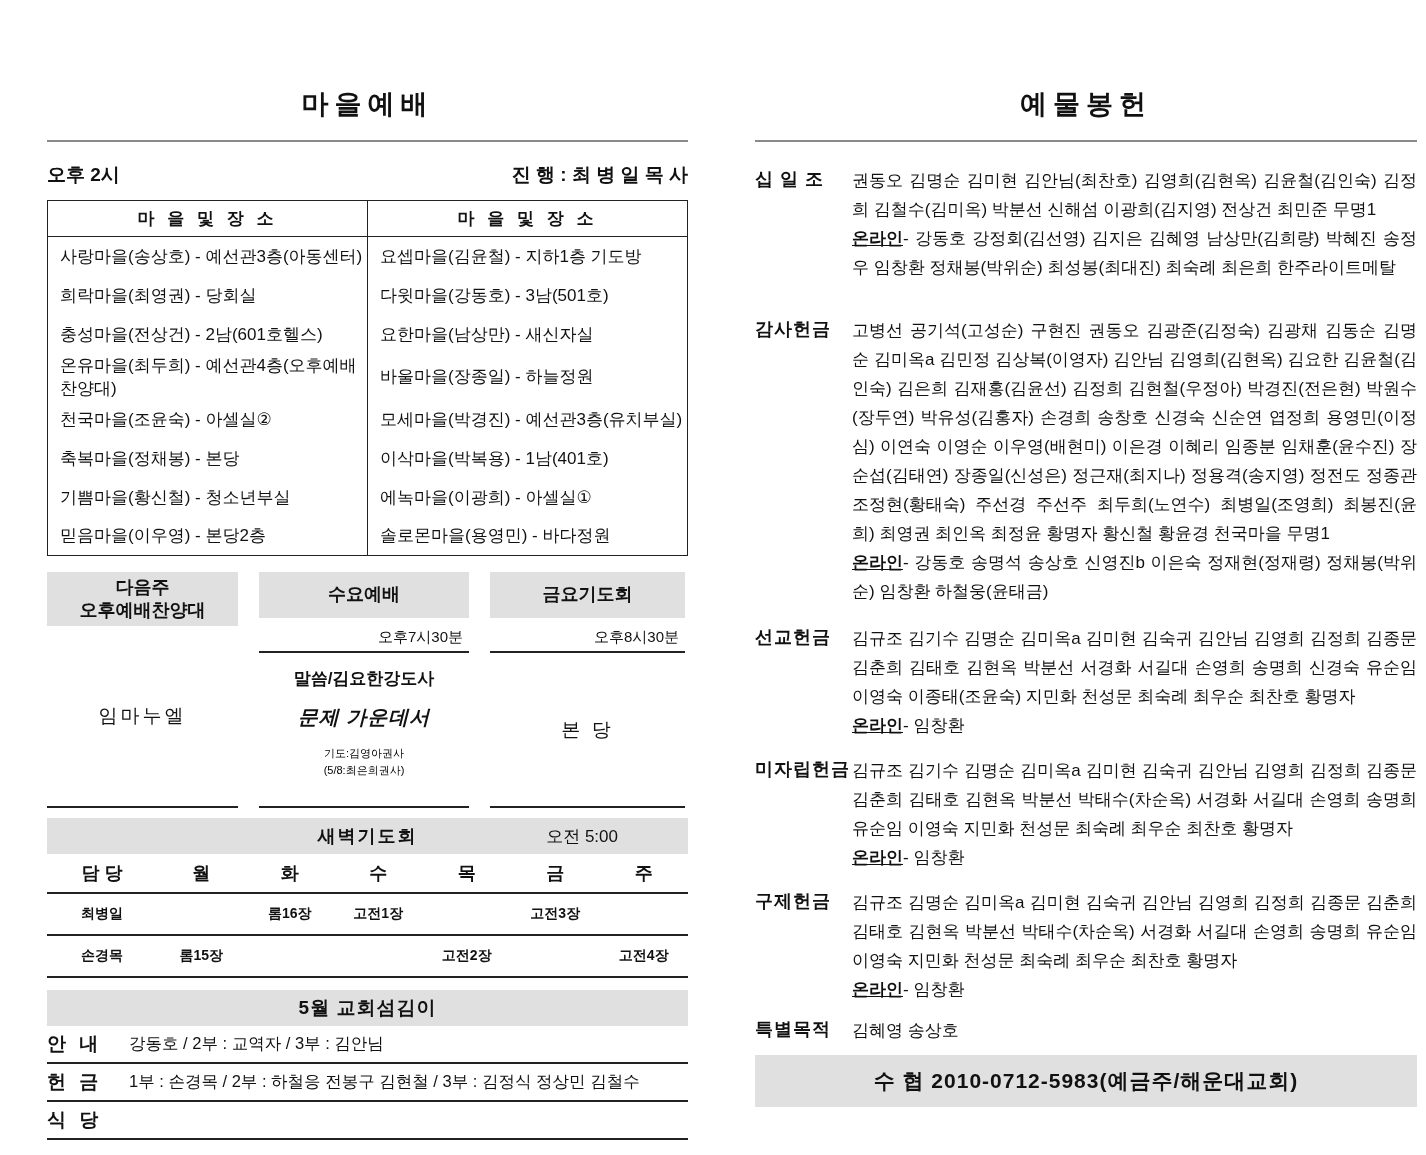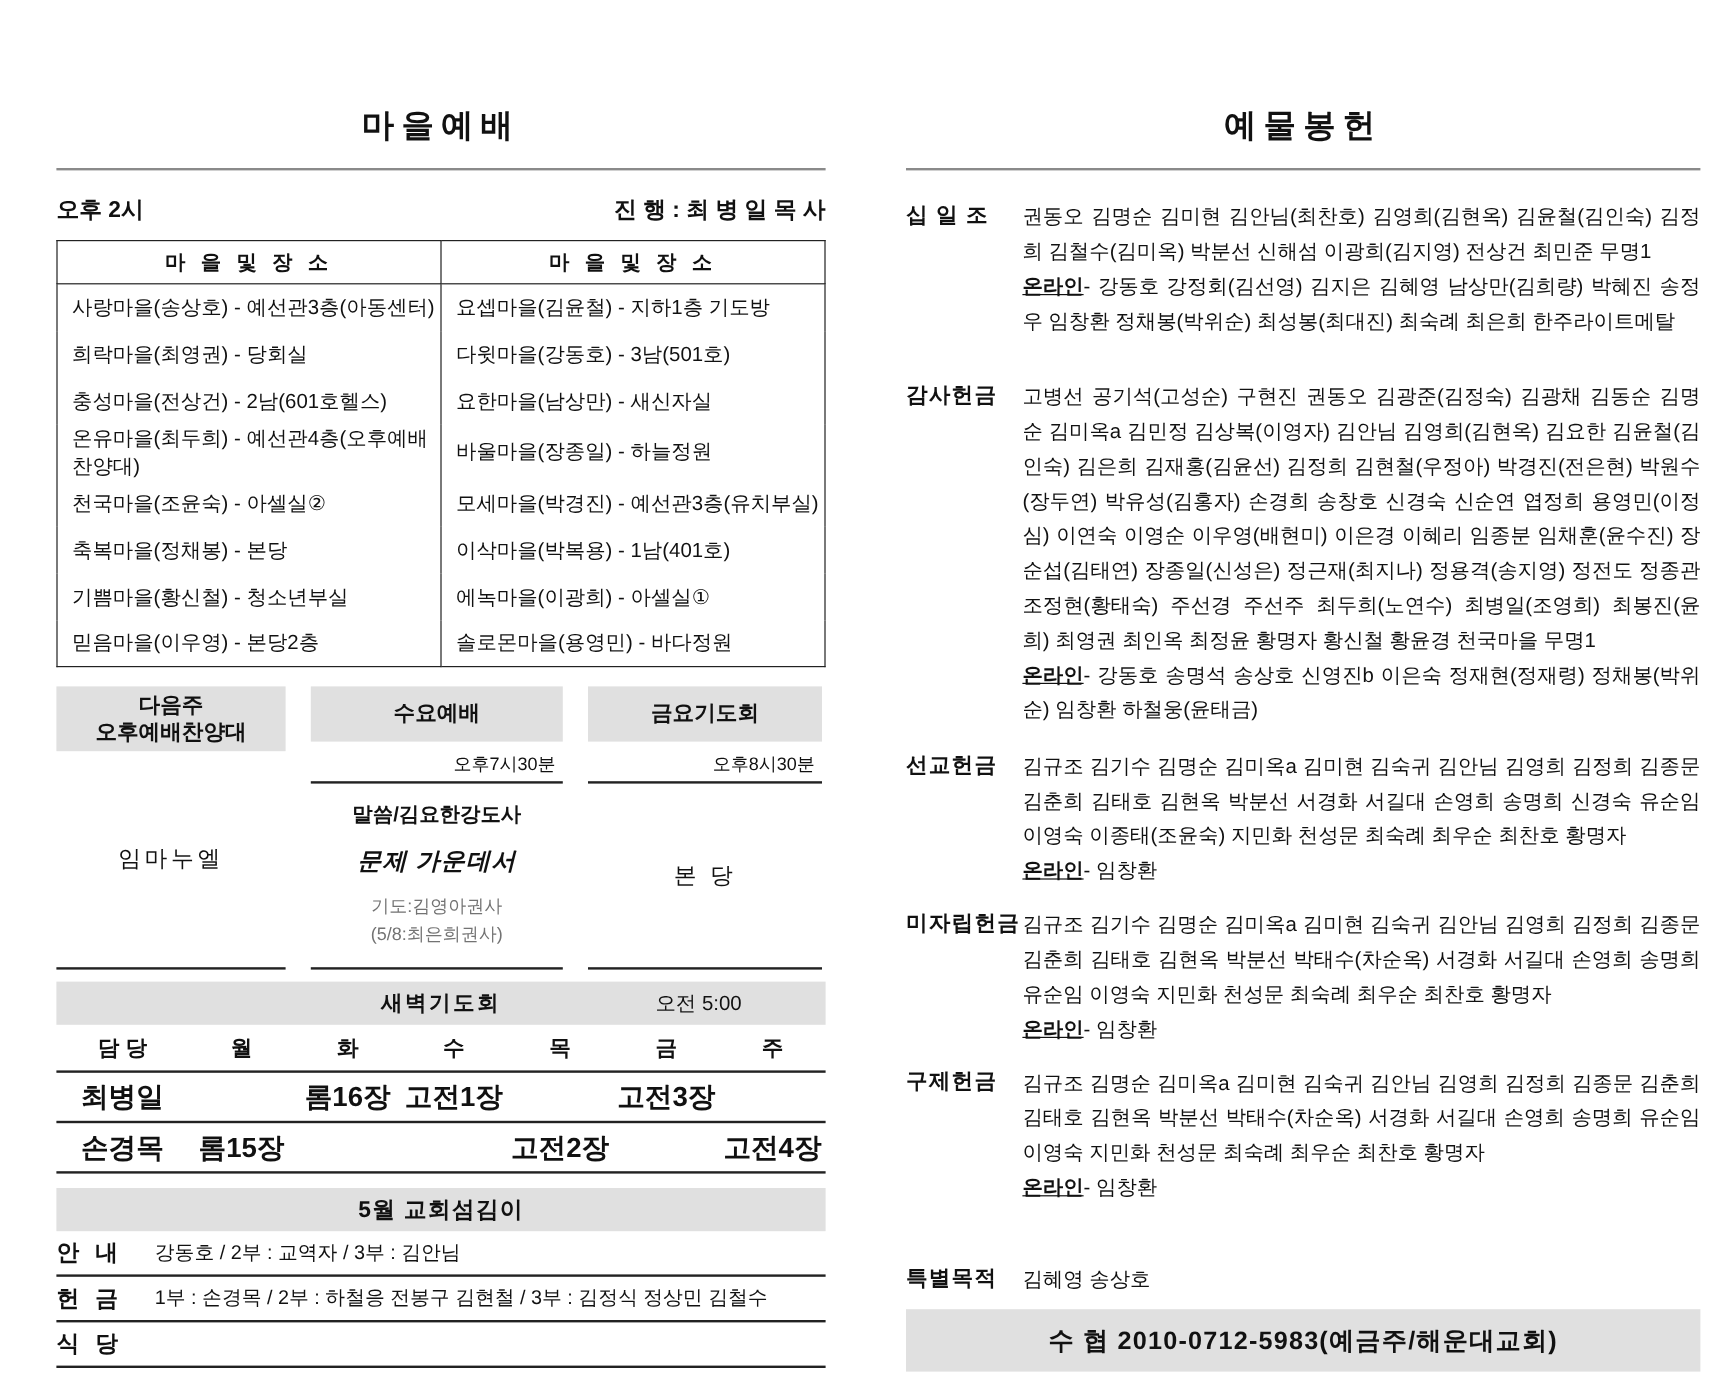--- a/index.html
+++ b/index.html
@@ -35,46 +35,46 @@
   .boxcol { display:flex; flex-direction:column; border-bottom:2px solid #222; position:relative; }
   .graybox { background:#e0e0e0; text-align:center; font-weight:bold; font-size:18px;
              display:flex; flex-direction:column; justify-content:center; min-height:46px; line-height:1.3; }
   .graybox.two { min-height:54px; }
   .subtime { font-size:15px; text-align:right; padding:10px 6px 4px 0; border-bottom:2px solid #222; }
   .boxbody { flex:1; display:flex; flex-direction:column; justify-content:center; align-items:center; }
   .boxbody .big { font-size:19px; letter-spacing:3px; }
   .wedbody { justify-content:flex-start; padding-top:14px; }
   .wed-speaker { font-size:17px; font-weight:bold; margin-bottom:14px; }
   .wed-sermon  { font-size:20px; font-weight:800; font-style:italic; letter-spacing:1px; margin-bottom:14px; }
-  .wed-prayer  { font-size:15px; color:#737373; line-height:1.5; }
+  .wed-prayer  { font-size:11px; color:#000000; line-height:1.5; }
 
   
   .dawn { margin-top:10px; }
   .dawn-head { background:#e0e0e0; height:36px; position:relative; display:flex; align-items:center; justify-content:center; }
   .dawn-head .dt { font-size:18px; font-weight:bold; letter-spacing:2px; }
   .dawn-head .dtime { position:absolute; right:70px; font-size:17px; }
   .dawn-grid { display:grid; grid-template-columns:110px repeat(6,1fr); align-items:center; text-align:center; }
   .dawn-grid.hd { height:40px; font-size:18px; font-weight:bold; border-bottom:2px solid #222; }
-  .dawn-grid.rw { height:42px; font-size:23px; font-weight:bold; border-bottom:2px solid #222; }
+  .dawn-grid.rw { height:42px; font-size:14px; font-weight:bold; border-bottom:2px solid #222; }
 
   
   .serving { margin-top:12px; }
   .serving-head { background:#e0e0e0; height:36px; display:flex; align-items:center; justify-content:center;
                   font-size:19px; font-weight:bold; letter-spacing:1px; }
   .serving-row { display:flex; align-items:center; height:38px; border-bottom:2px solid #222; }
   .serving-row .lab { width:82px; font-size:19px; font-weight:bold; letter-spacing:4px; flex-shrink:0; }
   .serving-row .val { font-size:16.5px; }
 
   
   .offer { display:flex; margin-top:0; }
   .offer .lab { width:97px; flex-shrink:0; font-size:18px; font-weight:bold; padding-top:1px; letter-spacing:1px; }
   .offer .names { flex:1; font-size:17px; line-height:29px; text-align:justify; }
   .online-label { text-decoration:underline; font-weight:bold; }
   .sections { margin-top:24px; }
-  .gap-a { margin-top:34px; } .gap-b { margin-top:18px; } .gap-c { margin-top:16px; } .gap-d { margin-top:48px; }
+  .gap-a { margin-top:34px; } .gap-b { margin-top:18px; } .gap-c { margin-top:16px; } .gap-d { margin-top:12px; }
   .account { margin-top:10px; background:#e0e0e0; height:52px; display:flex; align-items:center; justify-content:center;
              font-size:21px; font-weight:bold; letter-spacing:1px; }
 </style>
 </head>
 <body>
 
 <div class="col col-left">
   <div class="page-title">마을예배</div>
   <hr class="rule">
 

